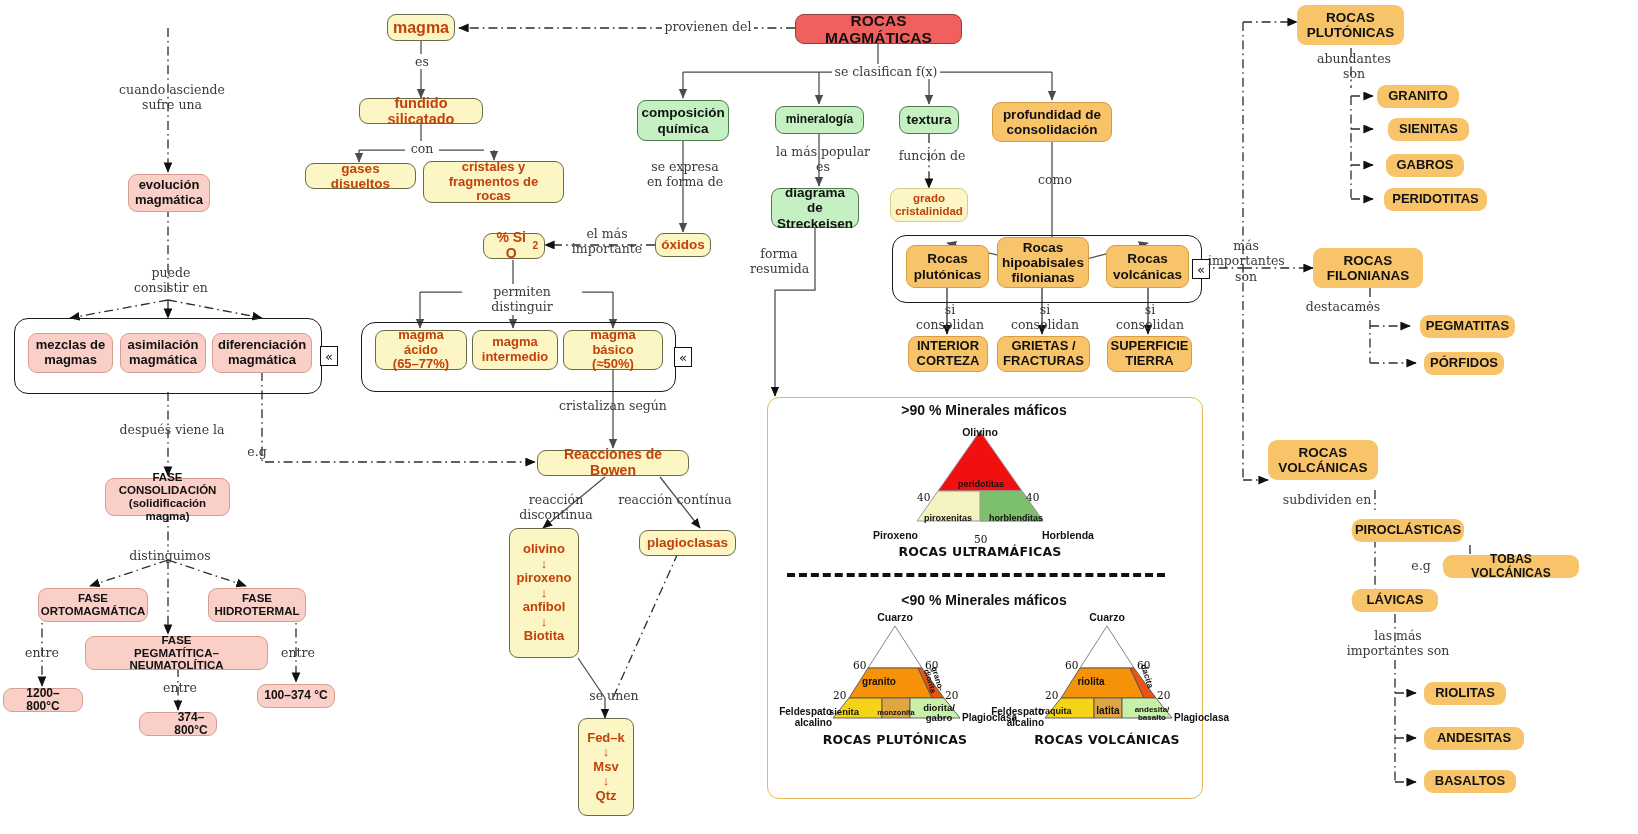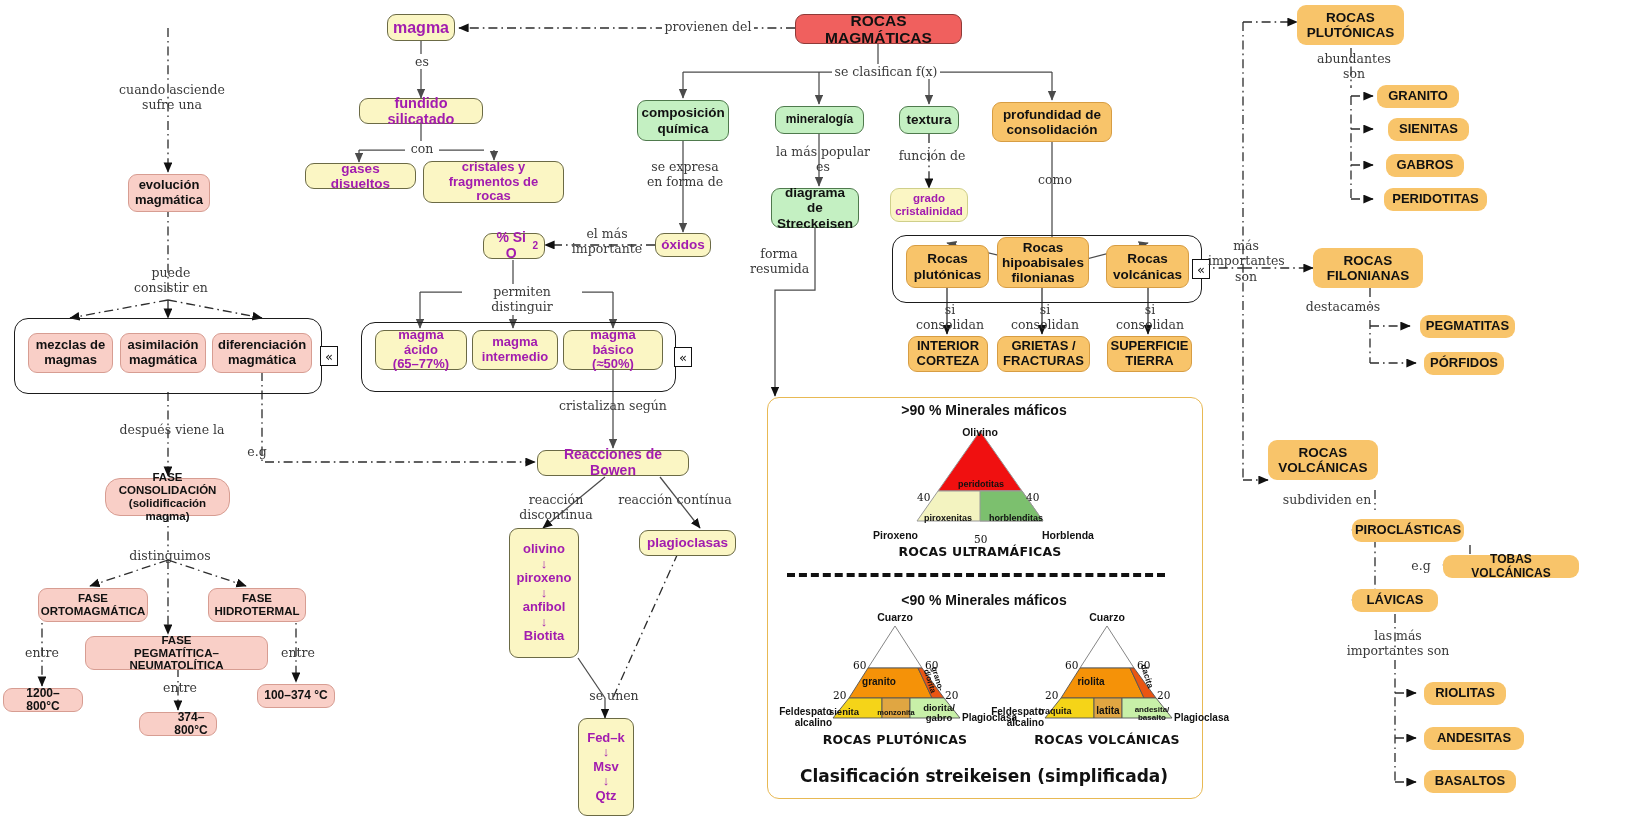--- a/index.html
+++ b/index.html
@@ -14,21 +14,21 @@
   
   .node{
     position:absolute;box-sizing:border-box;
     display:flex;align-items:center;justify-content:center;text-align:center;
     border-radius:9px;border:1px solid #5a5a4a;
     font-weight:bold;line-height:1.12;
     padding:3px 6px;
     z-index:3;
     white-space:pre-line;
   }
-  .yellow{background:#fbf6c4;border-color:#6b6a45;color:#a21caf;}
+  .yellow{background:#fbf6c4;border-color:#6b6a45;color:#c2410c;}
   .green {background:#c4f0c2;border-color:#4f7a4d;color:#111;}
   .red   {background:#f0605e;border-color:#8e3a38;color:#111;}
   .pink  {background:#f9cfc7;border-color:#d79d92;color:#111;}
   .orange{background:#f8c46a;border-color:#d79d43;color:#111;}
   .orangeNB{background:#f8c46a;border:none;color:#111;}
 
   
   .frame{
     position:absolute;border:1.6px solid #1b1b1b;border-radius:14px;
     background:transparent;z-index:1;
@@ -254,21 +254,21 @@
 
   <div class="node pink" style="left:128px;top:174px;width:82px;height:38px;font-size:13px;">evolución
 magmática</div>
   <div class="node pink" style="left:28px;top:333px;width:85px;height:40px;font-size:13px;">mezclas de
 magmas</div>
   <div class="node pink" style="left:120px;top:333px;width:86px;height:40px;font-size:13px;">asimilación
 magmática</div>
   <div class="node pink" style="left:212px;top:333px;width:100px;height:40px;font-size:13px;">diferenciación
 magmática</div>
 
-  <div class="node pink" style="left:105px;top:478px;width:125px;height:38px;font-size:11.5px;border-radius:15px;">FASE CONSOLIDACIÓN
+  <div class="node pink" style="left:105px;top:478px;width:125px;height:38px;font-size:11.5px;">FASE CONSOLIDACIÓN
 (solidificación magma)</div>
   <div class="node pink" style="left:38px;top:588px;width:110px;height:34px;font-size:11.5px;">FASE
 ORTOMAGMÁTICA</div>
   <div class="node pink" style="left:208px;top:588px;width:98px;height:34px;font-size:11.5px;">FASE
 HIDROTERMAL</div>
   <div class="node pink" style="left:85px;top:636px;width:183px;height:34px;font-size:11.5px;">FASE
 PEGMATÍTICA–NEUMATOLÍTICA</div>
 
   <div class="node pink" style="left:3px;top:688px;width:80px;height:24px;font-size:12px;">1200–800°C</div>
   <div class="node pink" style="left:139px;top:712px;width:78px;height:24px;font-size:12px;padding-left:32px;">374– 800°C</div>
@@ -421,15 +421,14 @@
   <div class="axnum" style="left:1045px;top:689px;">20</div>
   <div class="axnum" style="left:1157px;top:689px;">20</div>
   <div class="fieldlab" style="left:1060px;top:677px;width:62px;font-size:10px;">riolita</div>
   <div class="fieldlab" style="left:1130px;top:672px;width:34px;font-size:8.5px;transform:rotate(73deg);">dacita</div>
   <div class="fieldlab" style="left:1028px;top:707px;width:54px;font-size:9px;">traquita</div>
   <div class="fieldlab" style="left:1084px;top:706px;width:48px;font-size:10px;">latita</div>
   <div class="fieldlab" style="left:1124px;top:706px;width:56px;font-size:8px;">andesita/
 basalto</div>
   <div class="tri-caption" style="left:1012px;top:732px;width:190px;">ROCAS VOLCÁNICAS</div>
 
-  <div class="panel-caption" style="left:767px;top:766px;width:434px;font-size:17px;">Clasificación streikeisen (simplificada)</div>
 
 </div>
 
 </body></html>

